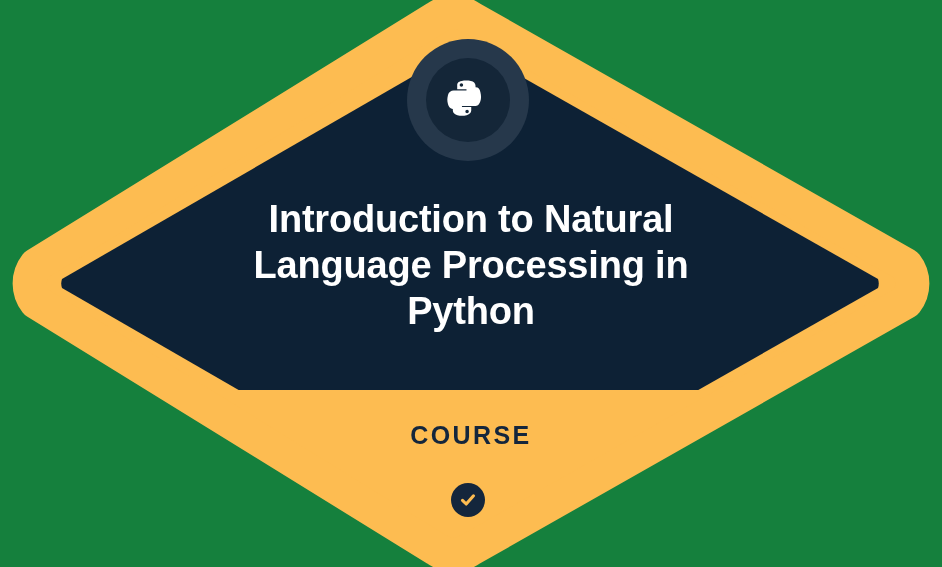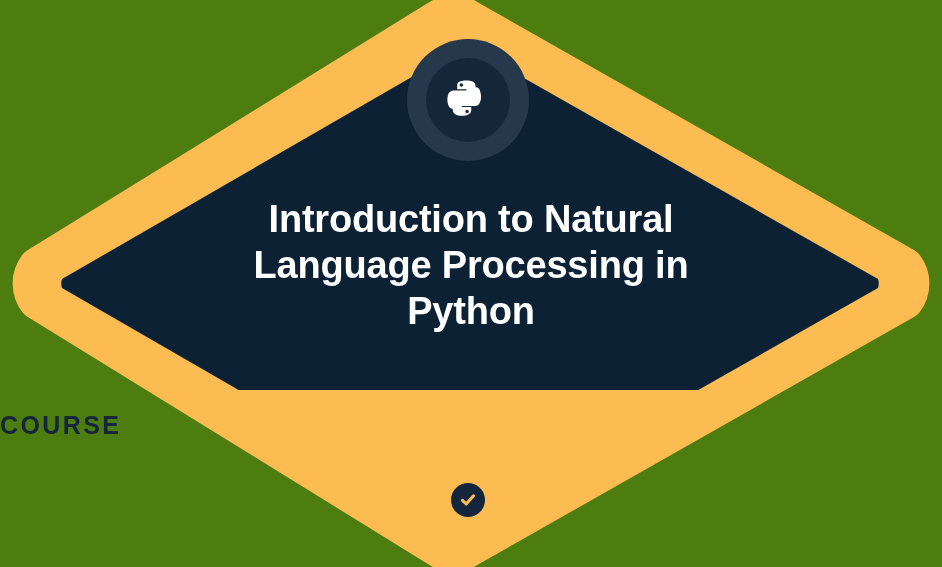--- a/index.html
+++ b/index.html
@@ -10,21 +10,21 @@
   body {
     width: 942px;
     height: 567px;
     overflow: hidden;
     font-family: "Liberation Sans", sans-serif;
   }
   .badge-stage {
     position: relative;
     width: 942px;
     height: 567px;
-    background: #4d7c0f;
+    background: #15803d;
   }
   .badge-svg {
     position: absolute;
     top: 0;
     left: 0;
     width: 942px;
     height: 567px;
     display: block;
   }
   .overlay {
@@ -81,22 +81,23 @@
     font-size: 38px;
     line-height: 46px;
     font-weight: 700;
     letter-spacing: -0.2px;
     padding: 0 200px;
     box-sizing: border-box;
   }
   .status-block {
     position: absolute;
     left: 0;
-    top: 408px;
+    top: 418px;
     width: 942px;
+    text-align: center;
     color: #14263c;
     font-size: 25px;
     line-height: 35px;
     font-weight: 700;
     letter-spacing: 2.4px;
   }
   .check-badge {
     position: absolute;
     left: 468px;
     top: 500px;

